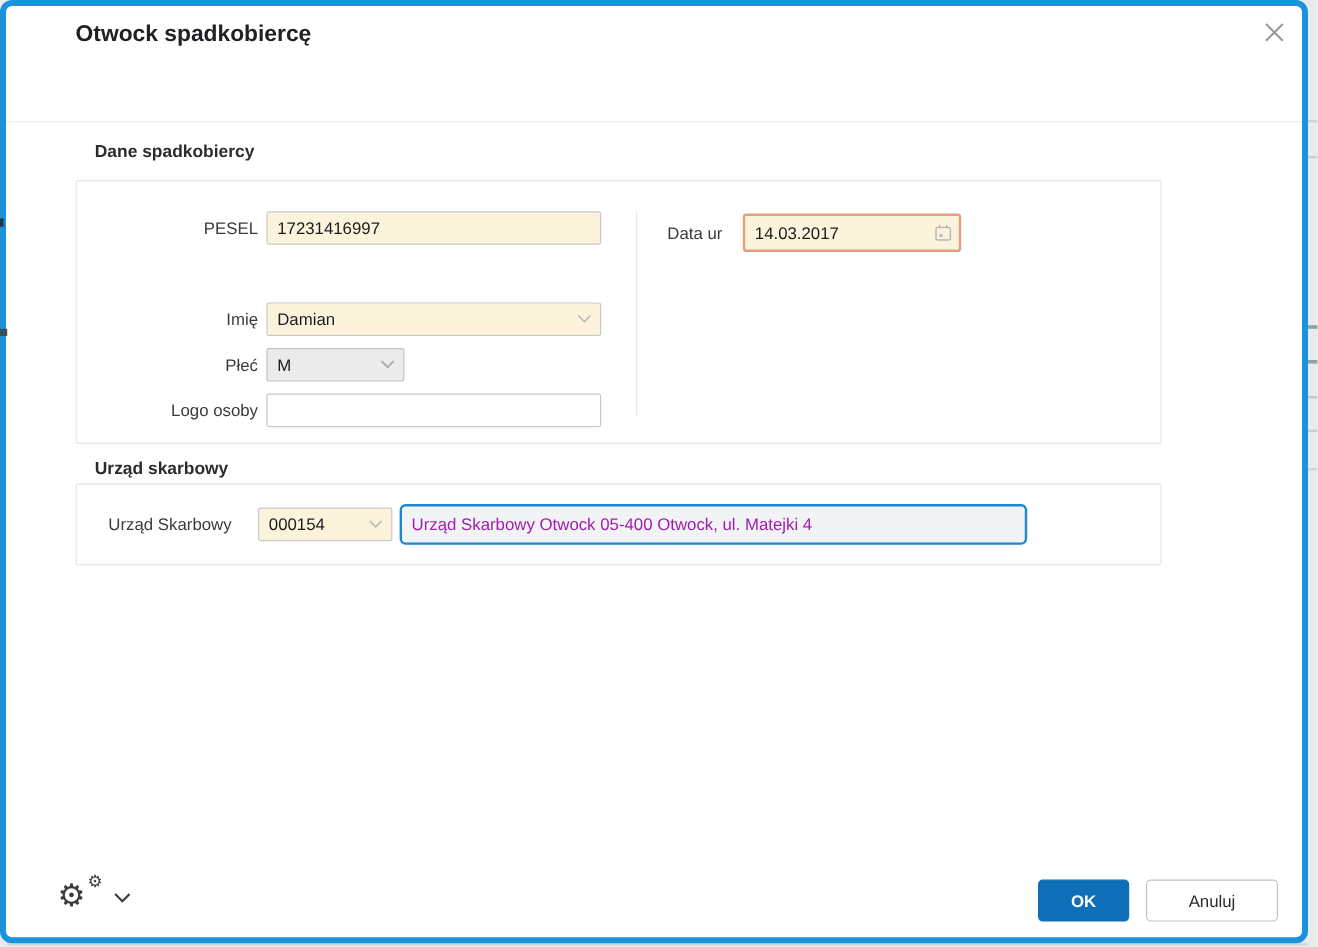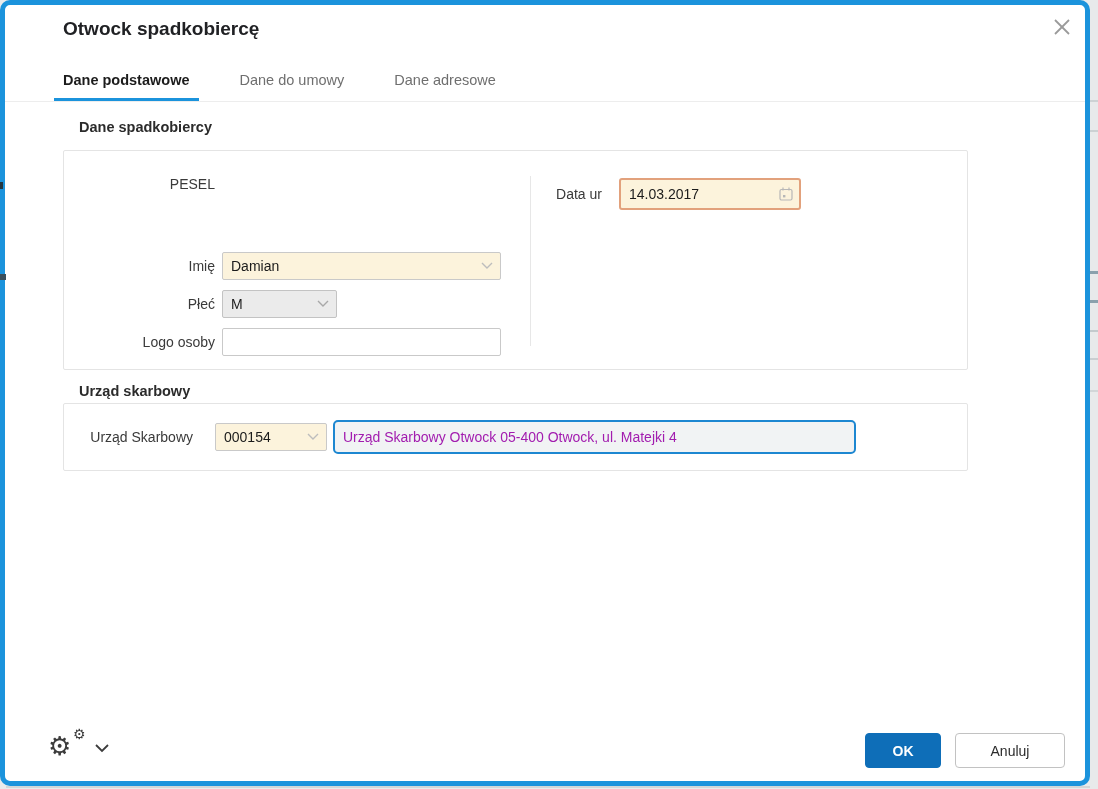--- a/index.html
+++ b/index.html
@@ -88,33 +88,29 @@
 
   <div class="title">Otwock spadkobiercę</div>
 
   <div class="close">
     <svg width="22" height="22" viewBox="0 0 22 22">
       <line x1="4" y1="4" x2="18" y2="18" stroke="#9a9a9a" stroke-width="1.8"></line>
       <line x1="18" y1="4" x2="4" y2="18" stroke="#9a9a9a" stroke-width="1.8"></line>
     </svg>
   </div>
 
-  <div class="tabs">
-    <div class="tab active">Dane podstawowe</div>
-    <div class="tab">Dane do umowy</div>
-    <div class="tab">Dane adresowe</div>
-  </div>
   <div class="tabline"></div>
 
   <div class="sec-h" style="top:114px">Dane spadkobiercy</div>
 
   <div class="fieldset fs1">
 
     <div class="frow" style="top:25px">
       <label class="lbl">PESEL</label>
+      <input class="inp cream w279" readonly="" value="17231416997" style="">
     </div>
 
 
     <div class="frow" style="top:101px">
       <label class="lbl">Imię</label>
       <div class="selwrap">
         <input class="inp cream w279" readonly="" value="Damian" style="">
         <svg class="chev" width="12" height="8" viewBox="0 0 12 8">
           <polyline points="1,1 6,6 11,1" fill="none" stroke="#bdbdbd" stroke-width="1.4"></polyline>
         </svg>

